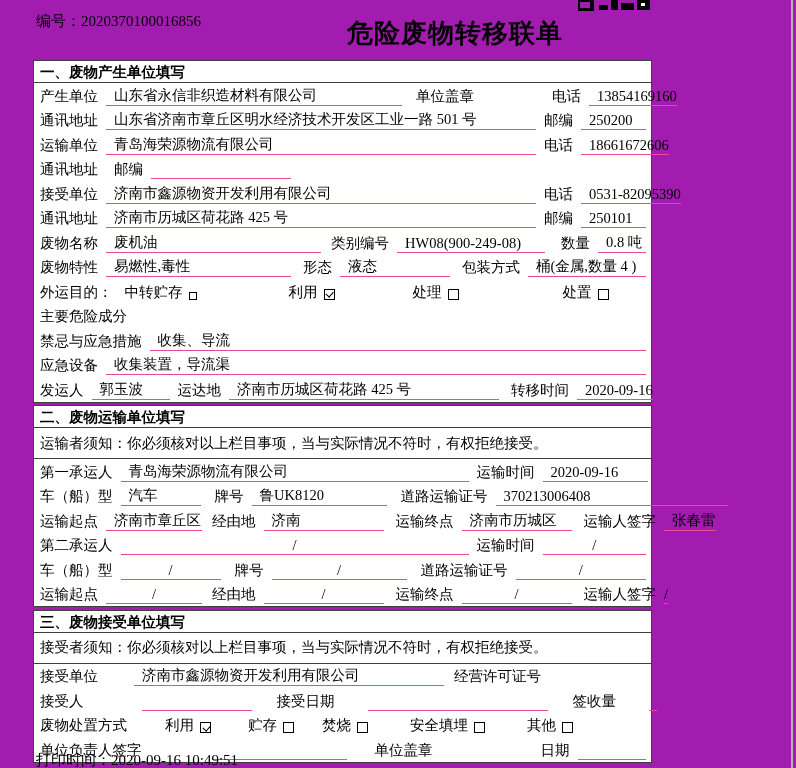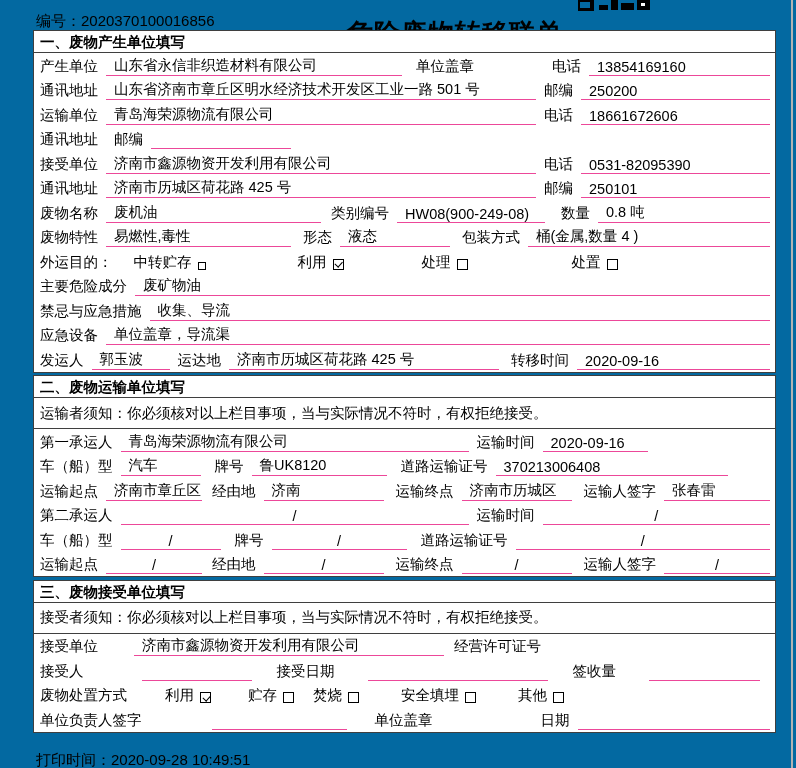--- a/index.html
+++ b/index.html
@@ -1,30 +1,30 @@
 <!DOCTYPE html>
 <html><head>
 <meta charset="utf-8">
 <style>
   * { box-sizing: border-box; }
   html,body { margin:0; padding:0; background:#ffffff; }
   .page {
     position: relative;
     width: 796px; height: 768px;
-    background: #0369a1;
-    font-family: Liberation Sans, sans-serif;
+    background: #a21caf;
+    font-family: Liberation Serif, serif;
     color: #000;
     overflow: hidden;
   }
   .doc-number { position:absolute; left:36px; top:12px; font-size:15px; white-space:nowrap; }
   .doc-title  { position:absolute; left:333px; top:2px; margin:14px; font-size:26px; font-weight:bold; letter-spacing:1px; white-space:nowrap; }
   .qr { position:absolute; left:578px; top:0; }
   .edge-line { position:absolute; left:791px; top:0; width:2px; height:768px; background:#b3b3b3; }
 
-  .form { position:absolute; left:33px; top:30px; width:743px; }
+  .form { position:absolute; left:33px; top:60px; width:619px; }
   .sec { border:1.5px solid #3f3f3f; margin-bottom:2.5px; background:#fff; }
   .sec-title { height:22px; line-height:23px; border-bottom:1.5px solid #3f3f3f; padding-left:6px; font-weight:bold; font-size:14.5px; }
   .notice { height:31px; display:flex; align-items:center; border-bottom:1.5px solid #3f3f3f; padding-left:6px; font-size:14.5px; white-space:nowrap; }
 
   .row { height:24.5px; display:flex; align-items:flex-end; padding:0 5px 2px 6px; font-size:14.5px; white-space:nowrap; }
   .lbl { margin-right:8px; flex:0 0 auto; }
   .val { display:inline-block; border-bottom:1px solid #ec4899; padding-left:8px; flex:0 0 auto; min-height:17px; }
   .val.fill { flex:1 1 auto; }
   .val.ctr { text-align:center; padding-left:0; }
 
@@ -119,43 +119,42 @@
         <span class="lbl">废物特性</span>
         <span class="val" style="width:185px">易燃性,毒性</span>
         <span class="lbl" style="margin-left:12px">形态</span>
         <span class="val" style="width:110px">液态</span>
         <span class="lbl" style="margin-left:12px">包装方式</span>
         <span class="val fill">桶(金属,数量 4 )</span>
       </div>
 
       <div class="row">
         <span class="lbl">外运目的：</span>
-        <span class="optlbl" style="margin-left:13px">中转贮存</span>
+        <span class="optlbl" style="margin-left:4px">中转贮存</span>
         <span class="cb small"></span>
         <span class="optlbl" style="margin-left:92px">利用</span>
         <span class="cb checked"></span>
         <span class="optlbl" style="margin-left:78px">处理</span>
         <span class="cb"></span>
         <span class="optlbl" style="margin-left:104px">处置</span>
         <span class="cb"></span>
       </div>
 
       <div class="row">
         <span class="lbl">主要危险成分</span>
-        <span class="val fill">废矿物油</span>
       </div>
 
       <div class="row">
         <span class="lbl">禁忌与应急措施</span>
         <span class="val fill">收集、导流</span>
       </div>
 
       <div class="row">
         <span class="lbl">应急设备</span>
-        <span class="val fill">单位盖章，导流渠</span>
+        <span class="val fill">收集装置，导流渠</span>
       </div>
 
       <div class="row">
         <span class="lbl">发运人</span>
         <span class="val" style="width:78px">郭玉波</span>
         <span class="lbl" style="margin-left:8px">运达地</span>
         <span class="val" style="width:270px">济南市历城区荷花路 425 号</span>
         <span class="lbl" style="margin-left:12px">转移时间</span>
         <span class="val fill">2020-09-16</span>
       </div>
@@ -238,37 +237,37 @@
         <span class="lbl" style="margin-left:25px">签收量</span>
         <span class="val fill" style="margin-left:25px;margin-right:10px"></span>
       </div>
 
       <div class="row">
         <span class="lbl">废物处置方式</span>
         <span class="optlbl" style="margin-left:30px">利用</span>
         <span class="cb checked"></span>
         <span class="optlbl" style="margin-left:37px">贮存</span>
         <span class="cb"></span>
-        <span class="optlbl" style="margin-left:19px">焚烧</span>
+        <span class="optlbl" style="margin-left:28px">焚烧</span>
         <span class="cb"></span>
         <span class="optlbl" style="margin-left:42px">安全填埋</span>
         <span class="cb"></span>
         <span class="optlbl" style="margin-left:42px">其他</span>
         <span class="cb"></span>
       </div>
 
       <div class="row">
         <span class="lbl">单位负责人签字</span>
         <span class="val" style="width:135px;margin-left:62px"></span>
         <span class="lbl" style="margin-left:28px">单位盖章</span>
         <span class="lbl" style="margin-left:100px">日期</span>
         <span class="val fill"></span>
       </div>
     </section>
 
   </div>
 
   <div class="print-time">
-    <span>打印时间：</span><span>2020-09-28 10:49:51</span>
+    <span>打印时间：</span><span>2020-09-16 10:49:51</span>
   </div>
 
   <div class="edge-line"></div>
 </div>
 
 </body></html>

